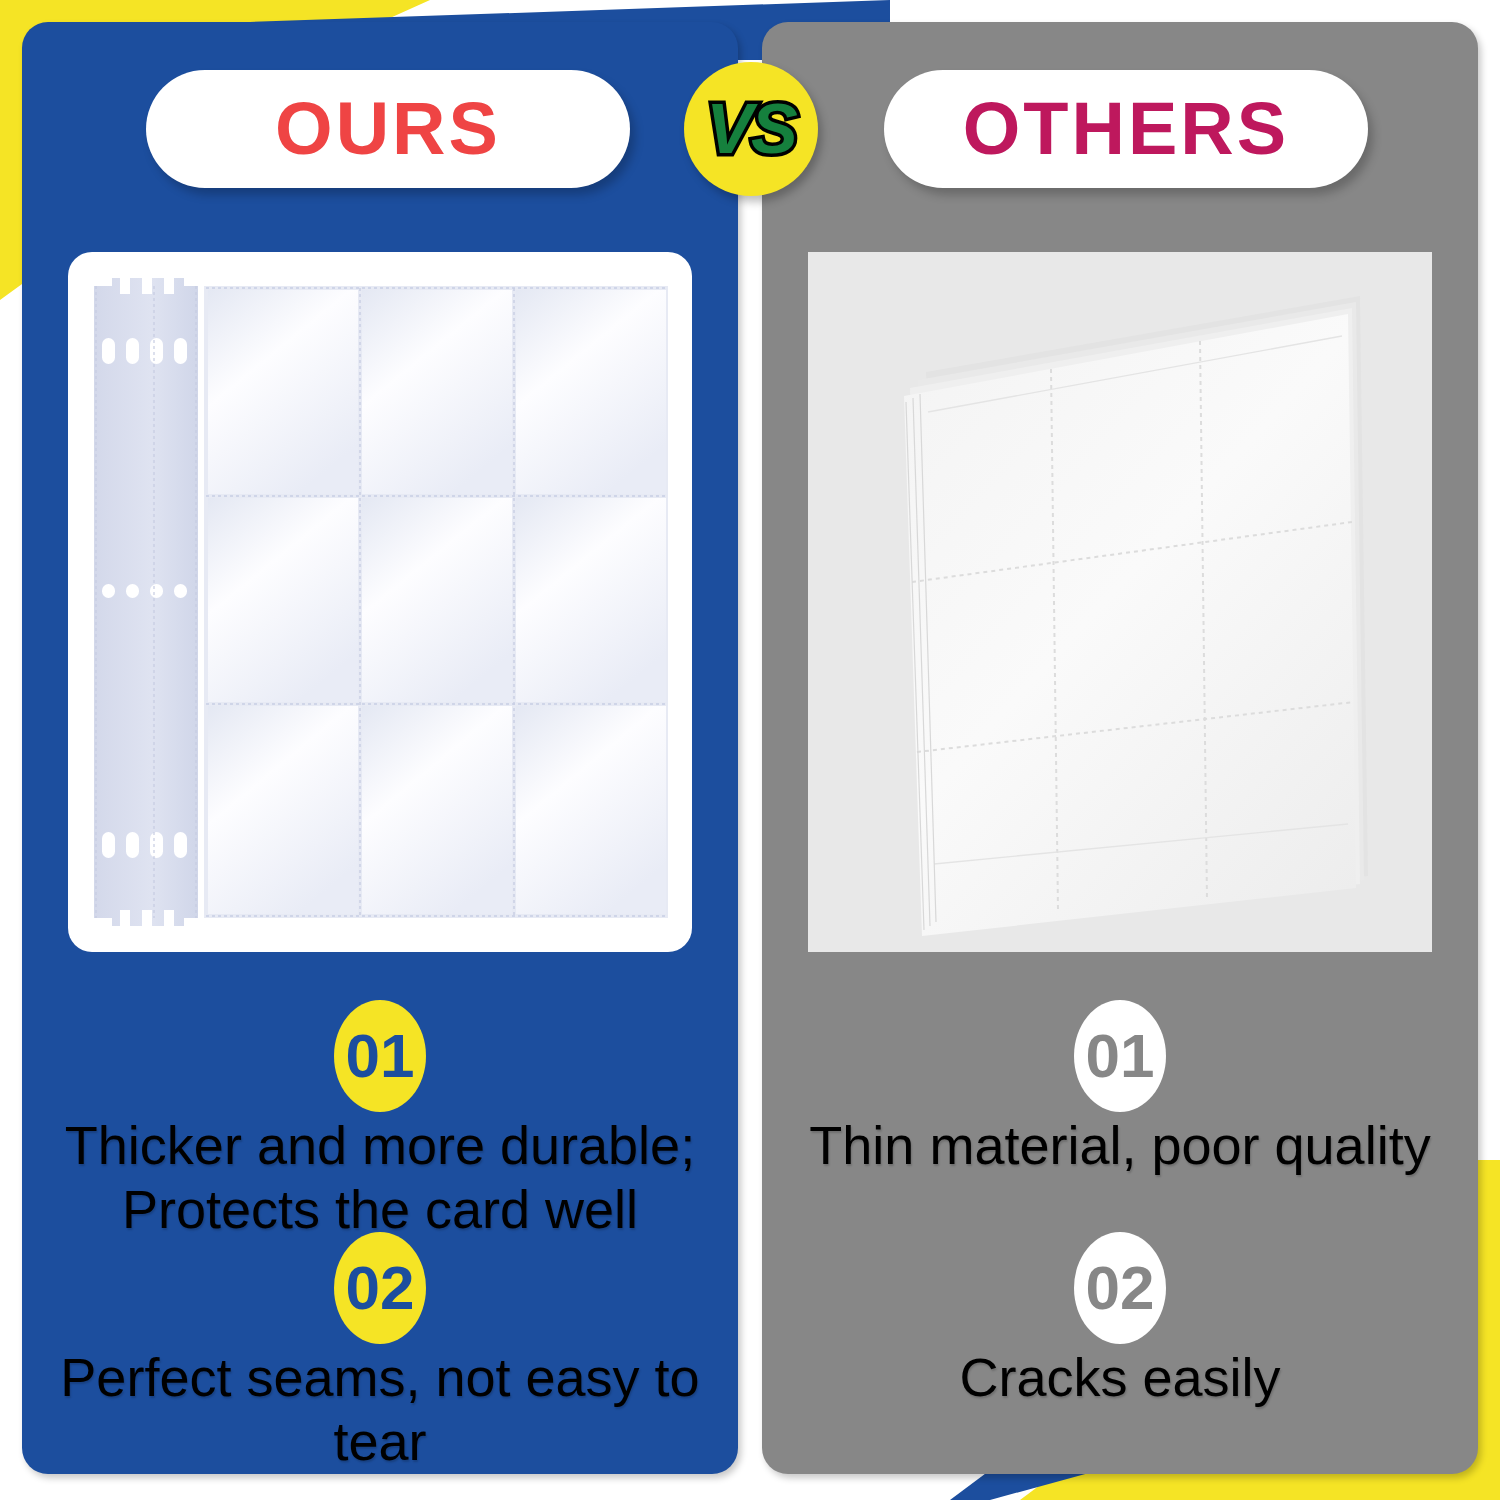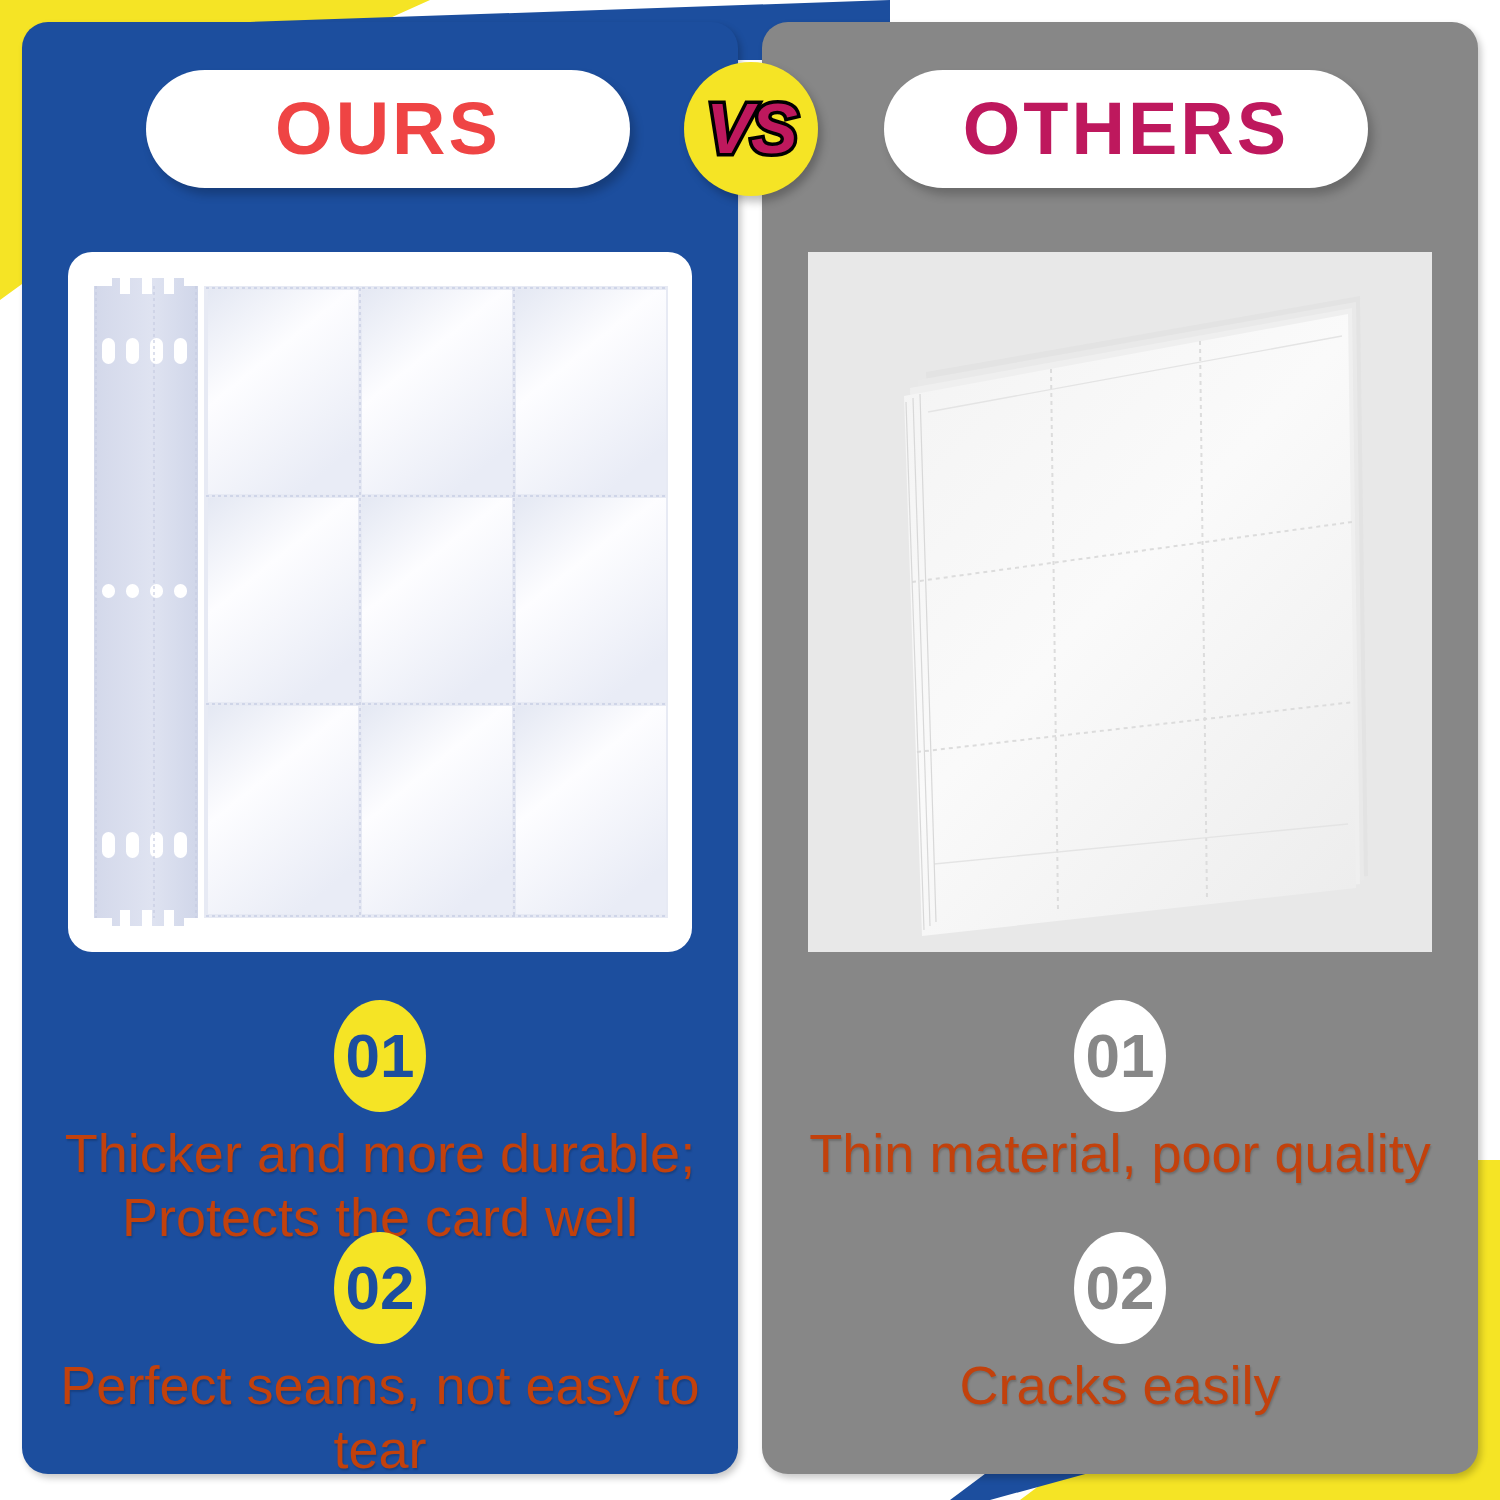--- a/index.html
+++ b/index.html
@@ -34,39 +34,39 @@
   #pill-ours{left:146px;width:484px;}
   #pill-others{left:884px;width:484px;}
   .pill-text{font-size:74px;font-weight:bold;letter-spacing:3px;line-height:1;}
   #label-ours{color:#ef4444;}
   #label-others{color:#be185d;}
 
   
   #vs-badge{position:absolute;left:684px;top:62px;width:134px;height:134px;
      border-radius:50%;background:#F5E425;display:flex;align-items:center;
      justify-content:center;z-index:40;box-shadow:4px 6px 9px rgba(0,0,0,.25);}
-  #vs-text{font-size:70px;font-weight:bold;font-style:italic;color:#be185d;
+  #vs-text{font-size:70px;font-weight:bold;font-style:italic;color:#15803d;
      line-height:1;letter-spacing:-2px;
      -webkit-text-stroke:7px #000;paint-order:stroke fill;
      text-shadow:0 0 0 #000;}
 
   
   .photo{position:absolute;top:252px;width:624px;height:700px;border-radius:24px;}
   #photo-ours{left:68px;background:#ffffff;}
   #photo-others{left:808px;background:#E8E8E8;}
   .photo svg{display:block;width:100%;height:100%;}
 
   
   .feat{position:absolute;text-align:center;}
   .badge{width:92px;height:112px;border-radius:50%;margin:0 auto;
      display:flex;align-items:center;justify-content:center;
      font-size:62px;font-weight:bold;line-height:1;}
   .badge-ours{background:#F5E425;color:#1C4E9E;}
   .badge-others{background:#ffffff;color:#878787;}
-  .feat-text{color:#c2410c;font-size:54px;line-height:1.18;margin-top:10px;
+  .feat-text{color:#000000;font-size:54px;line-height:1.18;margin-top:2px;
      text-shadow:1px 2px 2px rgba(0,0,0,.18);}
 
   #feat-ours-1{left:46px;top:1000px;width:668px;}
   #feat-ours-2{left:46px;top:1232px;width:668px;}
   #feat-others-1{left:786px;top:1000px;width:668px;}
   #feat-others-2{left:786px;top:1232px;width:668px;}
 </style>
 </head>
 <body>
 

